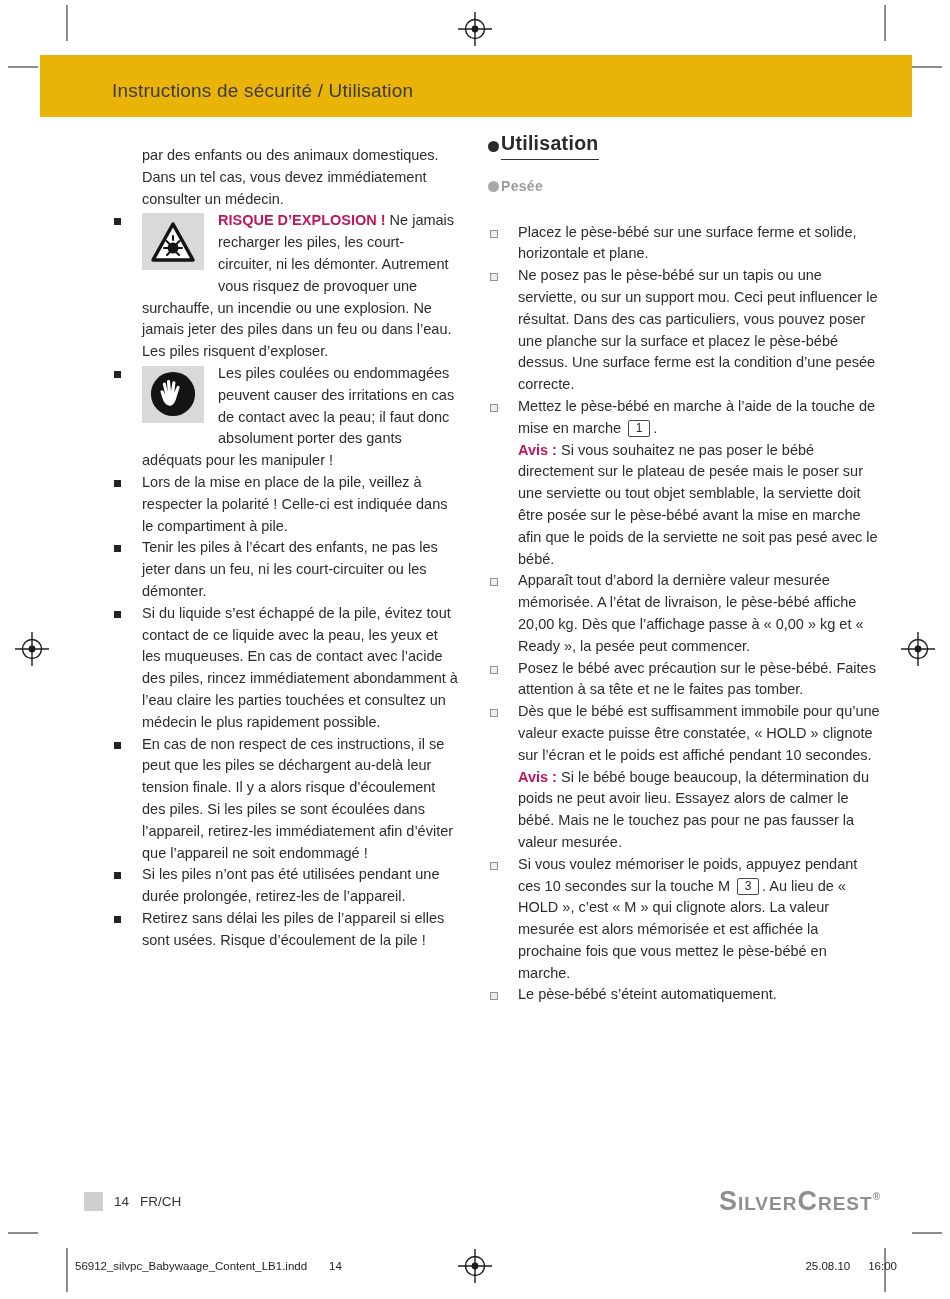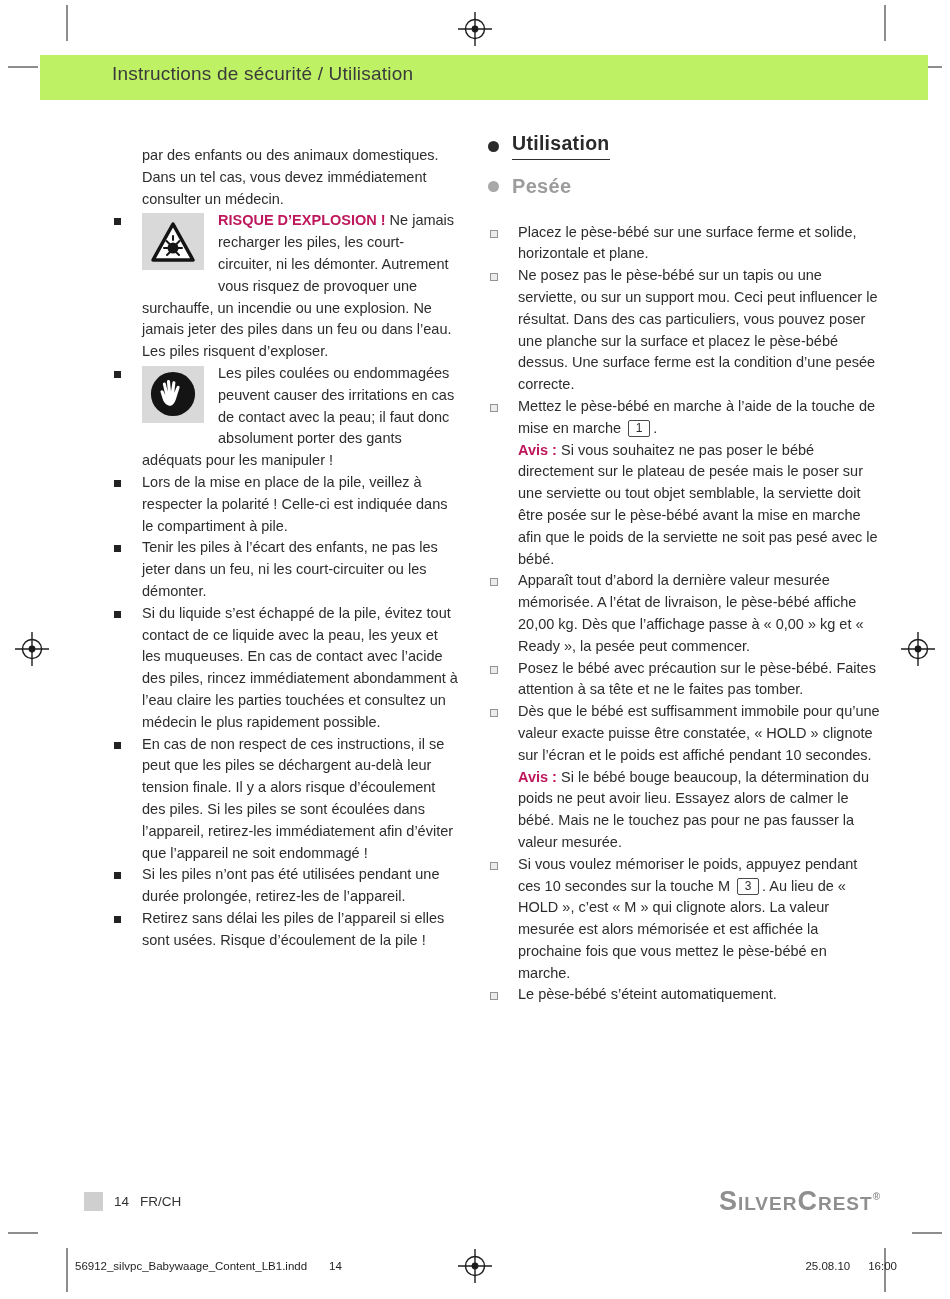--- a/index.html
+++ b/index.html
@@ -1,42 +1,42 @@
 <!DOCTYPE html>
 <html><head>
 <meta charset="utf-8">
 <style>
   html,body{margin:0;padding:0;background:#fff;}
   .page{position:relative;width:950px;height:1299px;background:#ffffff;overflow:hidden;
         font-family:"Liberation Sans", sans-serif;color:#2d2d2d;}
   
-  .header-band{position:absolute;left:40px;top:55px;width:872px;height:45px;background:#bef264;padding-left:16px;}
+  .header-band{position:absolute;left:40px;top:55px;width:872px;height:62px;background:#eab308;}
   .header-title{position:absolute;left:72px;bottom:15px;font-size:19px;color:#3a3a3a;letter-spacing:.2px;}
   
   .content{position:absolute;left:112px;top:133px;width:768px;display:flex;gap:30px;
            font-size:14.5px;line-height:21.8px;}
   .col-left{width:346px;}
   .col-right{width:392px;}
   p.intro{margin:12px 0 0 30px;}
   .li{position:relative;padding-left:30px;margin:0;}
   .sqb{position:absolute;left:2px;top:8px;width:7px;height:7px;background:#222;}
   .rqb{position:absolute;left:2px;top:8px;width:6px;height:6px;border:1px solid #939393;background:#ececec;}
   .lt{overflow:visible;}
   .iconbox{float:left;width:62px;height:57px;background:#d9d9d9;margin:3px 14px 6px 0;
            display:flex;align-items:center;justify-content:center;}
   strong{font-weight:bold;color:#be185d;margin-top:22px;}
   .block{display:block;}
   
-  .h-row{display:flex;align-items:center;gap:13px;margin:0 0 16px 0;}
+  .h-row{display:flex;align-items:center;gap:2px;margin:0 0 16px 0;}
   .h-row.sub{margin:6px 0 24px 0;}
   .c-dark{width:11px;height:11px;border-radius:50%;background:#2a2a2a;flex:0 0 auto;}
   .c-gray{width:11px;height:11px;border-radius:50%;background:#a8a8a8;flex:0 0 auto;}
   .h-dark{font-size:19.5px;font-weight:bold;color:#2a2a2a;margin:0;display:inline-block;
           border-bottom:1.6px solid #2e2e2e;padding-bottom:4px;letter-spacing:.3px;}
-  .h-gray{font-size:20px;font-weight:bold;color:#9c9c9c;margin:0;letter-spacing:.3px;}
+  .h-gray{font-size:14px;font-weight:bold;color:#9c9c9c;margin:0;letter-spacing:.3px;}
   .keybox{display:inline-block;min-width:12px;text-align:center;border:1.3px solid #4a4a4a;
           border-radius:2px;font-size:12px;line-height:15px;padding:0 4px;margin:0 3px;
           vertical-align:1px;background:#fff;color:#2d2d2d;}
   
   .footer-left{position:absolute;left:84px;top:1192px;display:flex;align-items:center;gap:11px;font-size:13.5px;color:#333;}
   .pagenum-square{width:19px;height:19px;background:#cfcfcf;}
   .brand{position:absolute;right:70px;top:1186px;color:#8f8f8f;font-weight:bold;
          font-variant:small-caps;font-size:27px;letter-spacing:1px;}
   .brand sup{font-size:10px;font-variant:normal;vertical-align:10px;letter-spacing:0;}
   

